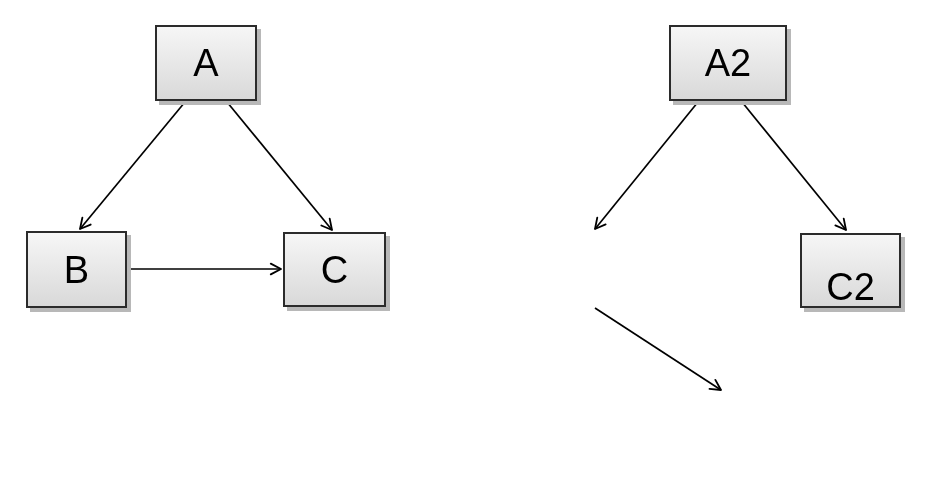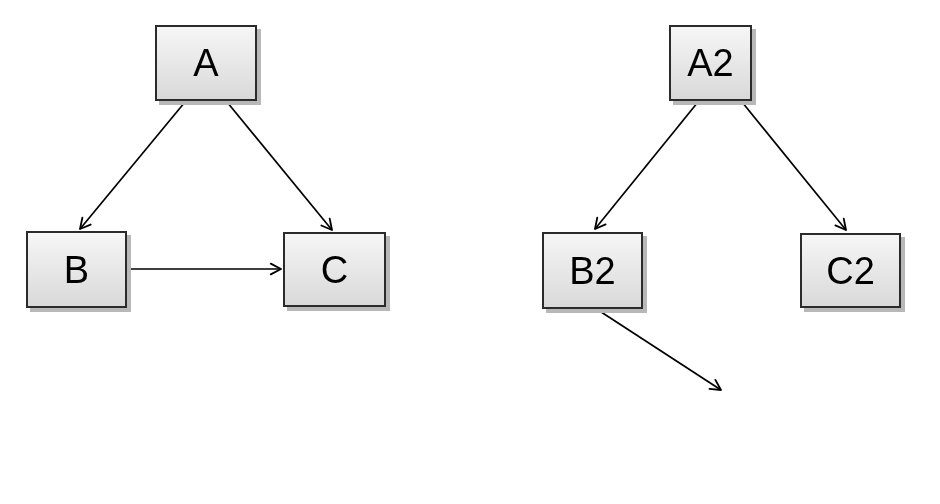--- a/index.html
+++ b/index.html
@@ -55,23 +55,20 @@
   <div class="node" style="left: 155px; top: 25px; width: 102px; height: 76px; border: 2px solid rgb(43, 43, 43); background: linear-gradient(rgb(246, 246, 246) 0%, rgb(217, 217, 217) 100%); box-shadow: rgb(184, 184, 184) 4px 4px 0px; color: rgb(0, 0, 0);">
     <span class="node-label">A</span>
   </div>
   <div class="node" style="left: 26px; top: 231px; width: 101px; height: 77px; border: 2px solid rgb(43, 43, 43); background: linear-gradient(rgb(246, 246, 246) 0%, rgb(217, 217, 217) 100%); box-shadow: rgb(184, 184, 184) 4px 4px 0px; color: rgb(0, 0, 0);">
     <span class="node-label">B</span>
   </div>
   <div class="node" style="left: 283px; top: 232px; width: 103px; height: 75px; border: 2px solid rgb(43, 43, 43); background: linear-gradient(rgb(246, 246, 246) 0%, rgb(217, 217, 217) 100%); box-shadow: rgb(184, 184, 184) 4px 4px 0px; color: rgb(0, 0, 0);">
     <span class="node-label">C</span>
   </div>
 
-  <div class="node" style="left: 669px; top: 25px; width: 83px; height: 76px; border: 2px solid rgb(43, 43, 43); background: linear-gradient(rgb(246, 246, 246) 0%, rgb(217, 217, 217) 100%); box-shadow: rgb(184, 184, 184) 4px 4px 0px; color: rgb(0, 0, 0);">
+  <div class="node" style="left: 669px; top: 25px; width: 118px; height: 76px; border: 2px solid rgb(43, 43, 43); background: linear-gradient(rgb(246, 246, 246) 0%, rgb(217, 217, 217) 100%); box-shadow: rgb(184, 184, 184) 4px 4px 0px; color: rgb(0, 0, 0);">
     <span class="node-label">A2</span>
   </div>
-  <div class="node" style="left: 542px; top: 232px; width: 101px; height: 77px; border: 2px solid rgb(43, 43, 43); background: linear-gradient(rgb(246, 246, 246) 0%, rgb(217, 217, 217) 100%); box-shadow: rgb(184, 184, 184) 4px 4px 0px; color: rgb(0, 0, 0);">
-    <span class="node-label">B2</span>
-  </div>
-  <div class="node" style="left: 800px; top: 233px; width: 101px; height: 75px; border: 2px solid rgb(43, 43, 43); background: linear-gradient(rgb(246, 246, 246) 0%, rgb(217, 217, 217) 100%); box-shadow: rgb(184, 184, 184) 4px 4px 0px; color: rgb(0, 0, 0);">
+  <div class="node" style="left: 800px; top: 233px; width: 101px; height: 75px; border: 2px solid rgb(43, 43, 43); background: linear-gradient(rgb(246, 246, 246) 0%, rgb(217, 217, 217) 100%); box-shadow: rgb(184, 184, 184) 4px 4px 0px; color: rgb(0, 0, 0); align-items: flex-end;">
     <span class="node-label">C2</span>
   </div>
 
 </div>
 
 </body></html>

